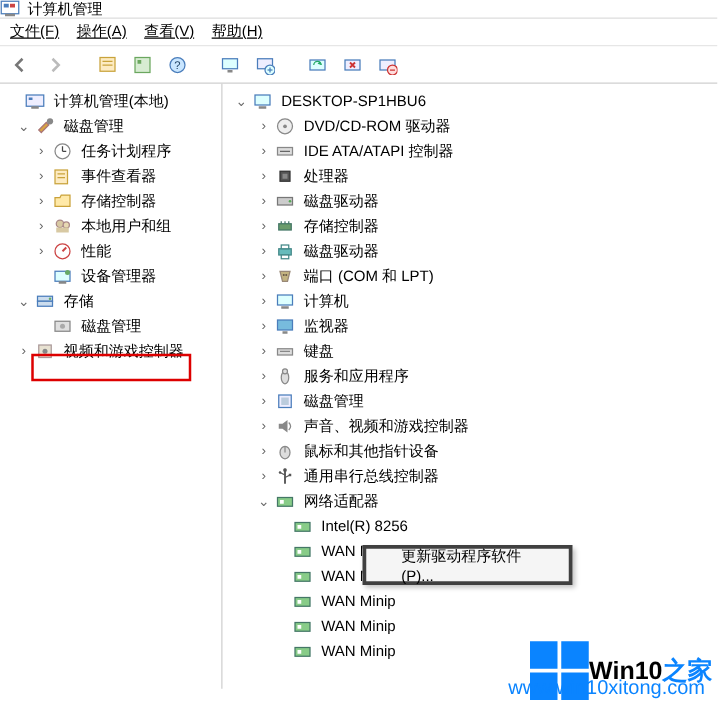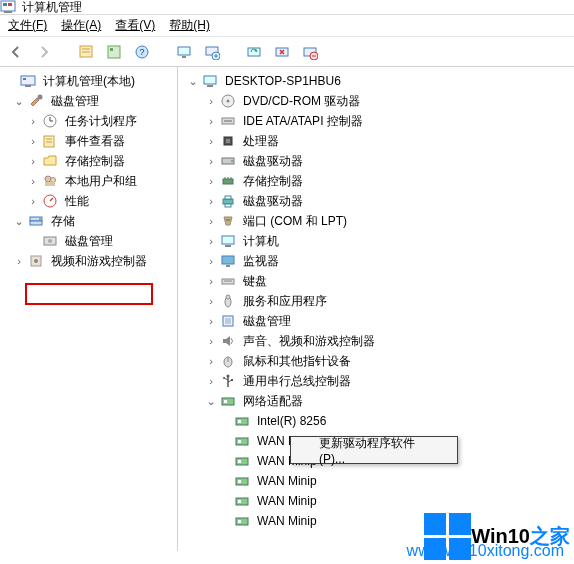--- a/index.html
+++ b/index.html
@@ -16,21 +16,21 @@
   .left { width:178px; border-right:1px solid #d0d0d0; overflow:hidden; }
   .right { flex:1; overflow:hidden; position:relative; }
   .tree { padding:4px 0 0 4px; }
   .row { height:20px; display:flex; align-items:center; white-space:nowrap; }
   .row .tw { width:14px; height:14px; display:flex; align-items:center; justify-content:center; font-size:11px; color:#666; cursor:pointer; }
   .row .pad { display:inline-block; }
   .row .ic { width:16px; height:16px; margin:0 4px 0 2px; display:flex; align-items:center; justify-content:center; }
   .row .lbl { padding:1px 3px; border-radius:2px; }
   .row.sel .lbl { background:#cde8ff; border:1px dotted #5aa9e6; padding:0 2px; }
   .highlight-box { position:absolute; border:2px solid #d00; left:25px; top:216px; width:128px; height:22px; pointer-events:none; }
-  .ctxmenu { position:absolute; left:290px; top:436px; width:168px; background:#f5f5f5; border:1px solid #404040; box-shadow:2px 2px 4px rgba(0,0,0,.25); padding:2px; z-index:10; }
+  .ctxmenu { position:absolute; left:290px; top:436px; width:168px; background:#f5f5f5; border:3px solid #404040; box-shadow:2px 2px 4px rgba(0,0,0,.25); padding:2px; z-index:10; }
   .ctxitem { height:22px; display:flex; align-items:center; padding:0 20px 0 26px; }
   .watermark { position:absolute; right:4px; bottom:4px; display:flex; align-items:center; gap:0; z-index:20;}
   .wlogo { display:grid; grid-template-columns:22px 22px; grid-template-rows:22px 22px; gap:3px; }
   .wlogo div { background:#0a84ff; }
   .wtext { font-size:20px; font-weight:bold;}
   .wtext .suf { color:#0a84ff; }
   .wurl { font-size:16px; color:#0a84ff; position:absolute; right:6px; bottom:0; }
   svg { display:block; }
 </style>
 </head>
@@ -207,20 +207,31 @@
           <span class="tw">›</span>
           <span class="ic">
             <svg width="16" height="16">
               <circle cx="8" cy="8" r="6" fill="#fff" stroke="#c44"></circle>
               <line x1="8" y1="8" x2="11" y2="5" stroke="#c44" stroke-width="1.5"></line>
             </svg>
           </span>
           <span class="lbl">性能</span>
         </div>
 
+      <div class="row">
+          <span class="pad" style="width:36px"></span>
+          <span class="ic">
+            <svg width="16" height="16">
+              <rect x="2" y="4" width="12" height="8" fill="#dff" stroke="#4a7dbb"></rect>
+              <rect x="5" y="12" width="6" height="2" fill="#888"></rect>
+              <circle cx="12" cy="5" r="2" fill="#6a6"></circle>
+            </svg>
+          </span>
+          <span class="lbl">设备管理器</span>
+        </div>
 
       <div class="row">
           <span class="pad" style="width:8px"></span>
           <span class="tw">⌄</span>
           <span class="ic">
             <svg width="16" height="16">
               <rect x="2" y="4" width="12" height="4" fill="#cde" stroke="#4a7dbb"></rect>
               <rect x="2" y="8" width="12" height="4" fill="#cde" stroke="#4a7dbb"></rect>
               <circle cx="12" cy="6" r="1" fill="#6a6"></circle>
             </svg>

